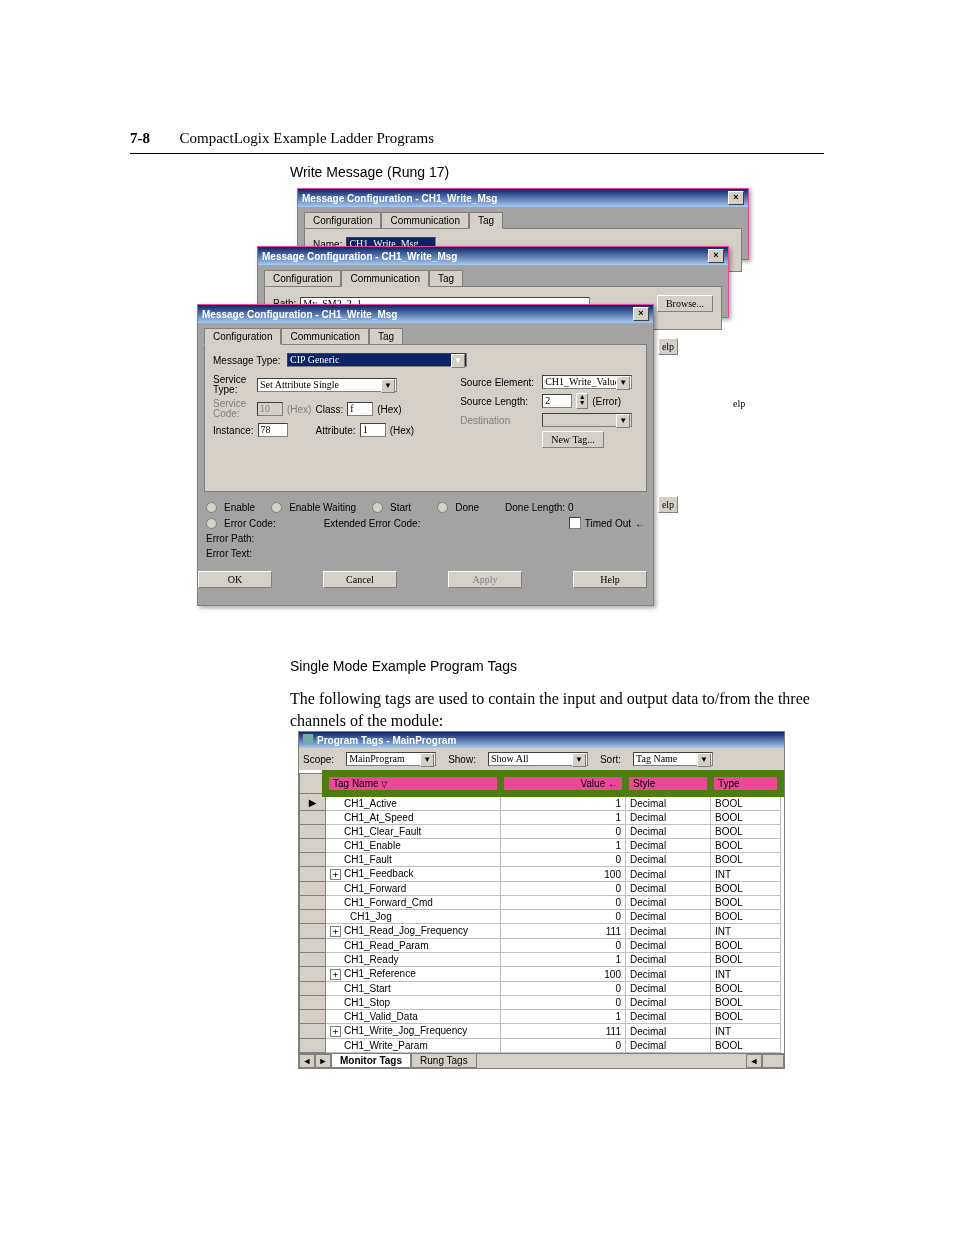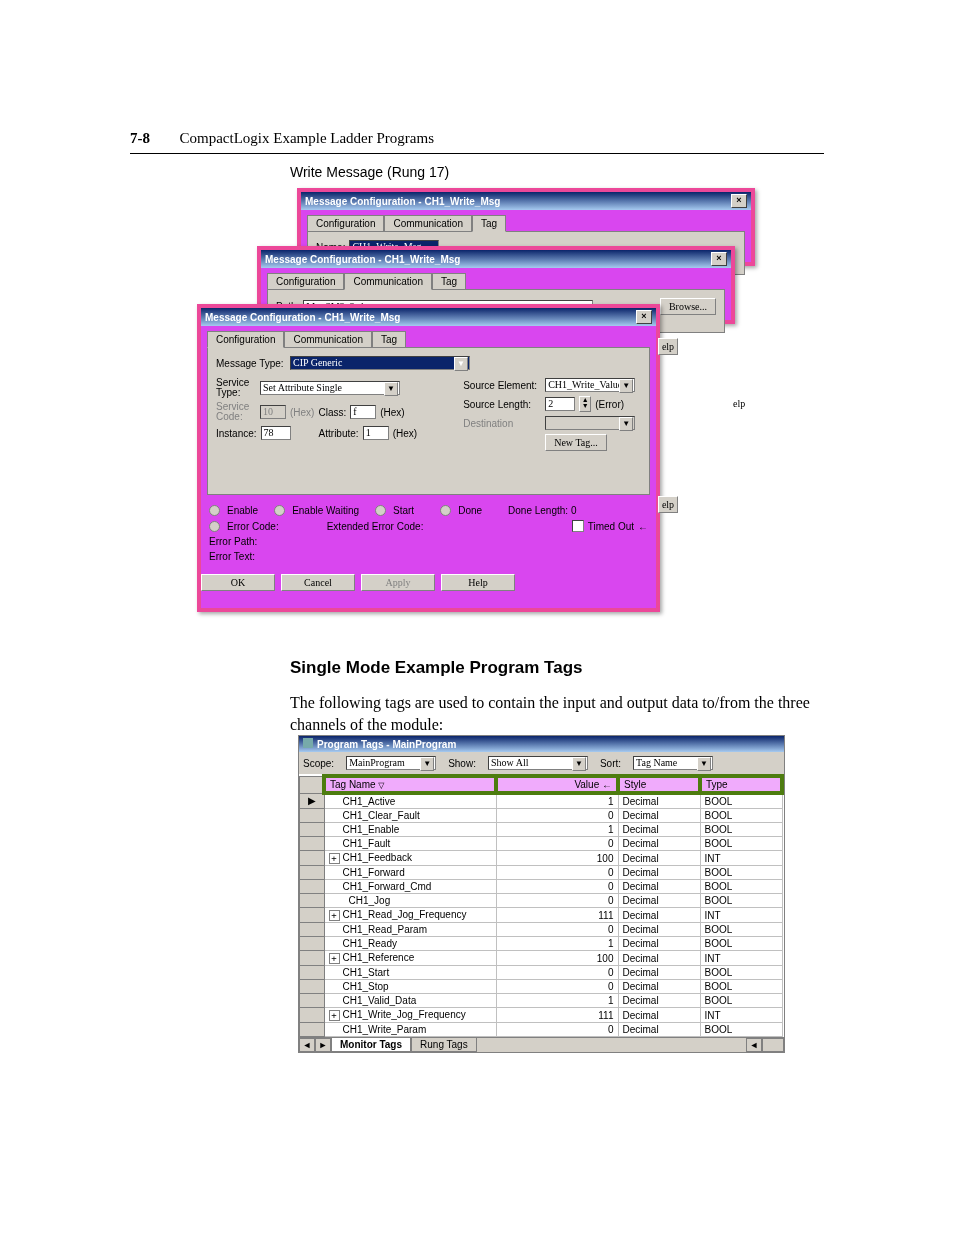--- a/index.html
+++ b/index.html
@@ -1,50 +1,50 @@
 <!DOCTYPE html>
 <html><head>
 <meta charset="utf-8">
 <style>
   html,body{margin:0;padding:0;background:#fff;font-family:"Times New Roman",serif;color:#000}
   .page{width:954px;height:1235px;position:relative;box-sizing:border-box;padding:130px 130px 0 130px}
   .pgno{font-weight:bold;font-size:15px}
   .hdr{font-size:15px;border-bottom:1px solid #000;padding-bottom:6px;margin-bottom:10px}
   .hdr .sp{display:inline-block;width:22px}
   .caption{font-family:Arial,sans-serif;font-size:14px;margin:10px 0 8px 0}
-  .section-h{font-family:Arial,sans-serif;font-weight:bold;font-size:17px;margin:40px 0 14px 0}
+  .section-h{font-family:Arial,sans-serif;font-weight:normal;font-size:14px;margin:40px 0 14px 0}
   .bodytext{font-size:16px;line-height:1.35;}
   
-  .dlg{position:absolute;border:4px solid #ec4899;background:#d946ef;box-shadow:2px 2px 4px rgba(0,0,0,.35);font-family:Tahoma,Arial,sans-serif;font-size:10px;color:#000}
+  .dlg{position:absolute;border:1px solid #ec4899;background:#a3a3a3;box-shadow:2px 2px 4px rgba(0,0,0,.35);font-family:Tahoma,Arial,sans-serif;font-size:10px;color:#000}
   .titlebar{background:linear-gradient(#0a246a,#a6caf0);color:#fff;font-weight:bold;padding:2px 4px;display:flex;justify-content:space-between;align-items:center;font-size:10px}
   .closebtn{width:14px;height:12px;background:#d4d0c8;border:1px solid #fff;border-right-color:#404040;border-bottom-color:#404040;color:#000;font:bold 9px/10px Arial;text-align:center}
   .tabs{display:flex;padding:4px 6px 0 6px;font-size:10px}
   .tab{border:1px solid #808080;border-bottom:none;background:#d4d0c8;padding:2px 8px;margin-right:0;position:relative;top:1px}
   .tab.active{background:#d4d0c8;border-bottom:1px solid #d4d0c8;z-index:2}
   .tabpane{border:1px solid #808080;margin:0 6px 6px 6px;padding:8px;background:#d4d0c8;position:relative}
   .lbl{color:#000}
   .lbl.dis{color:#808080}
   .fld{border:1px solid #808080;border-top-color:#404040;border-left-color:#404040;background:#fff;height:14px;font:10px Tahoma;padding:0 2px;box-sizing:border-box}
   .fld.sel{background:#0a246a;color:#fff}
   .btn{border:1px solid #808080;border-top-color:#fff;border-left-color:#fff;background:#d4d0c8;font:10px Tahoma;padding:2px 8px;text-align:center}
   .dd{position:relative}
   .dd::after{content:"▼";position:absolute;right:1px;top:0;width:12px;height:12px;font:8px/12px Arial;text-align:center;background:#d4d0c8;border:1px solid #808080;border-top-color:#fff;border-left-color:#fff}
   .chk{width:10px;height:10px;border:1px solid #808080;border-top-color:#404040;border-left-color:#404040;background:#fff;display:inline-block;vertical-align:middle}
   .st-dot{display:inline-block;width:9px;height:9px;border-radius:50%;border:1px solid #808080;background:#d4d0c8;vertical-align:middle;margin-right:3px}
-  .btnrow{display:flex;gap:6px;justify-content:flex-start;padding:4px 6px 8px 0}
+  .btnrow{display:flex;gap:6px;justify-content:space-between;padding:4px 6px 8px 0}
   .btn.dis{color:#808080}
   .row{display:flex;align-items:center;gap:4px;margin-bottom:4px}
   
   .cluster{position:relative;height:330px;margin:0 auto;width:560px}
   
   .pt{width:485px;margin-left:8px;border:1px solid #808080;font-family:Tahoma,Arial,sans-serif;font-size:10px;background:#d4d0c8}
   .pt .titlebar{background:linear-gradient(#0a246a,#a6caf0)}
   .pt .filters{display:flex;align-items:center;gap:12px;padding:4px}
   .pt table{border-collapse:collapse;width:100%;background:#fff}
-  .pt th{background:#f0abfc;border:4px solid #4d7c0f;font-weight:normal;text-align:left;padding:1px 4px;font-size:10px}
+  .pt th{background:#ec4899;border:7px solid #4d7c0f;font-weight:normal;text-align:left;padding:1px 4px;font-size:10px}
   .pt td{border:1px solid #c0c0c0;padding:1px 4px;font-size:10px}
   .pt td.val{text-align:right}
   .pt .gut{width:14px;background:#d4d0c8;border:1px solid #808080;text-align:center}
   .pt .exp{display:inline-block;width:9px;height:9px;border:1px solid #808080;text-align:center;font:9px/8px monospace;margin-right:3px;background:#fff}
   .pt .tabs2{display:flex;background:#d4d0c8;border-top:1px solid #808080}
   .pt .tabs2 .t{border:1px solid #808080;border-top:none;padding:1px 8px;font-size:10px;position:relative;background:#d4d0c8}
   .pt .tabs2 .t.active{font-weight:bold;background:#fff}
   .pt .tabs2 .arrows{display:flex}
   .pt .tabs2 .ar{width:14px;border:1px solid #808080;text-align:center;font:9px/12px Arial}
   .tri{font:8px Arial;color:#000}
@@ -246,20 +246,27 @@
         <tbody id="pt-body">
             <tr>
               <td class="gut">▶</td>
               <td style="padding-left: 18px;">CH1_Active</td>
               <td class="val">1</td>
               <td>Decimal</td>
               <td>BOOL</td>
             </tr>
             <tr>
               <td class="gut"></td>
+              <td style="padding-left: 18px;">CH1_At_Speed</td>
+              <td class="val">1</td>
+              <td>Decimal</td>
+              <td>BOOL</td>
+            </tr>
+            <tr>
+              <td class="gut"></td>
               <td style="padding-left: 18px;">CH1_Clear_Fault</td>
               <td class="val">0</td>
               <td>Decimal</td>
               <td>BOOL</td>
             </tr>
             <tr>
               <td class="gut"></td>
               <td style="padding-left: 18px;">CH1_Enable</td>
               <td class="val">1</td>
               <td>Decimal</td>

